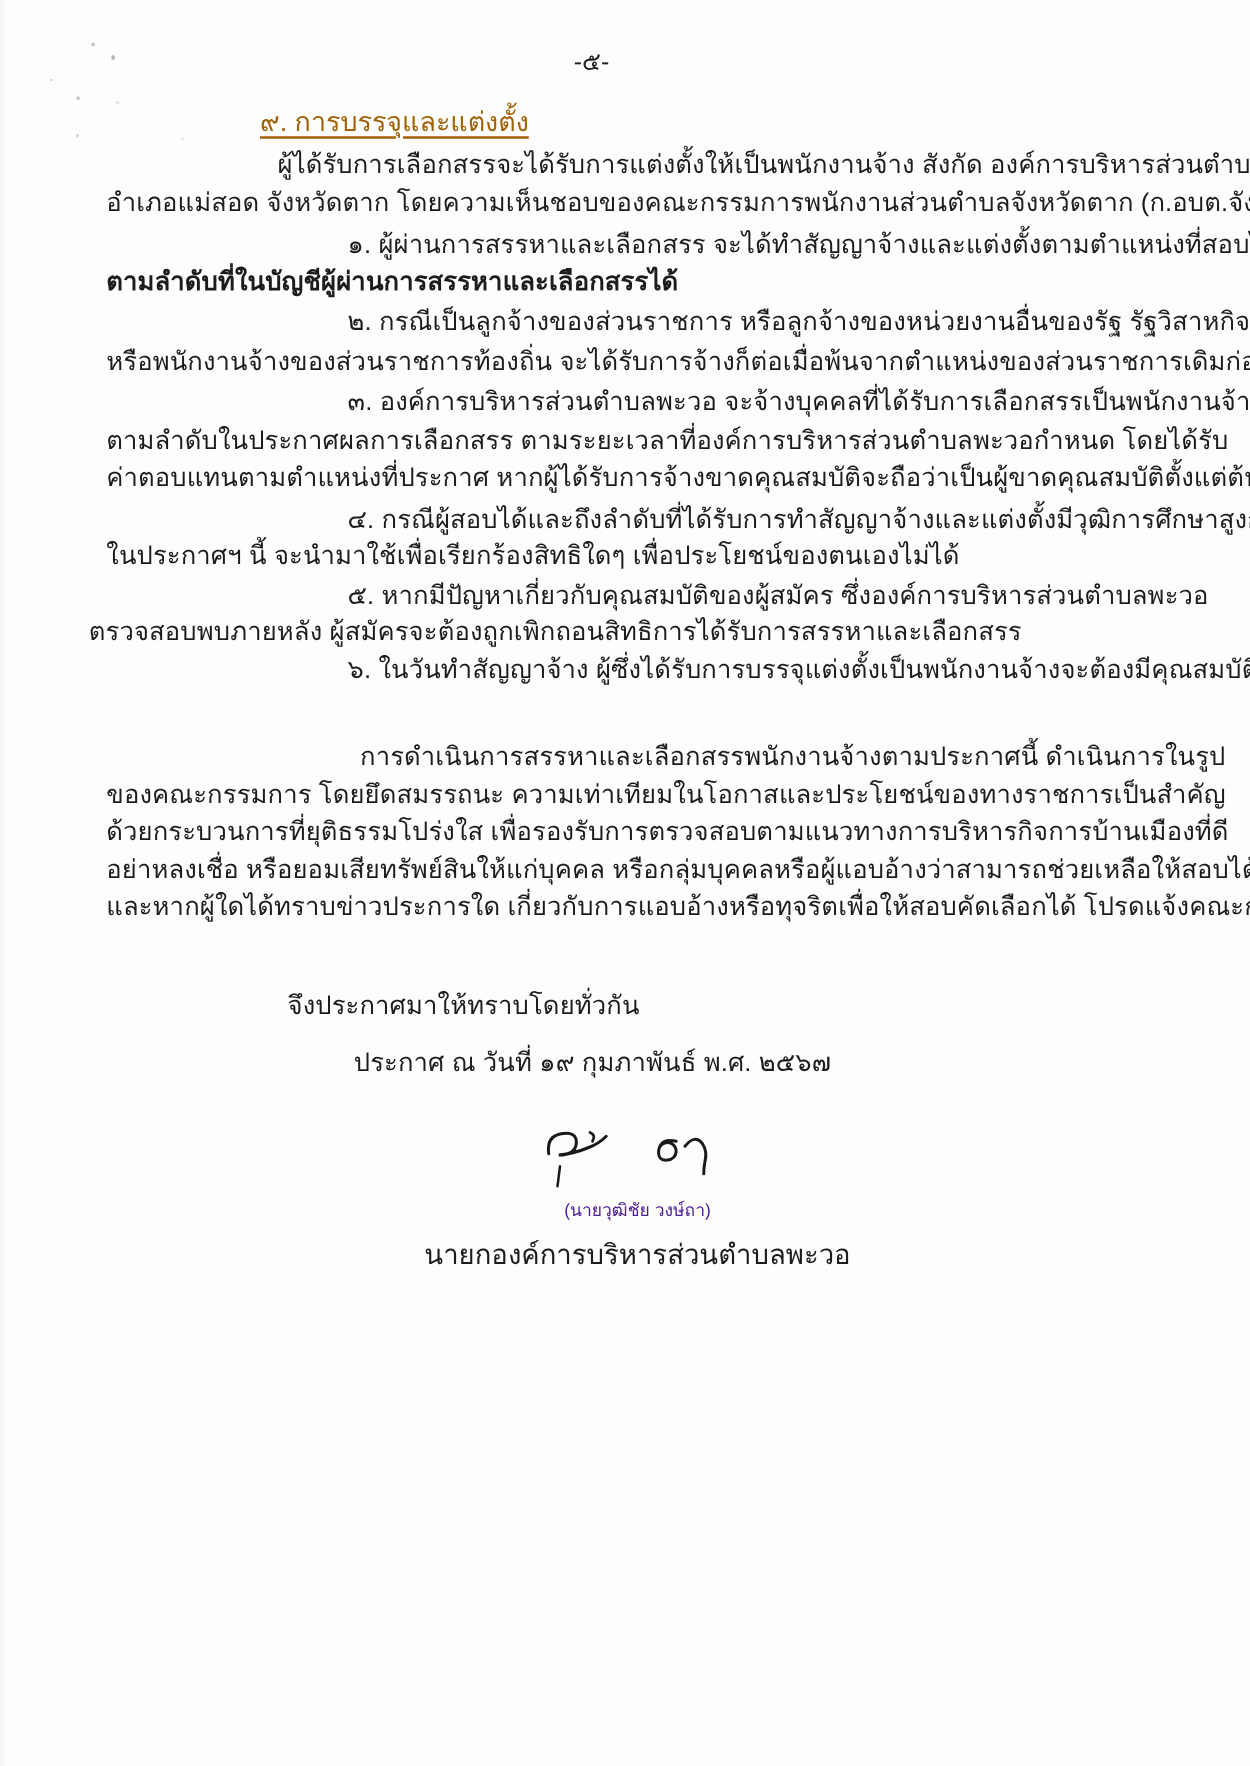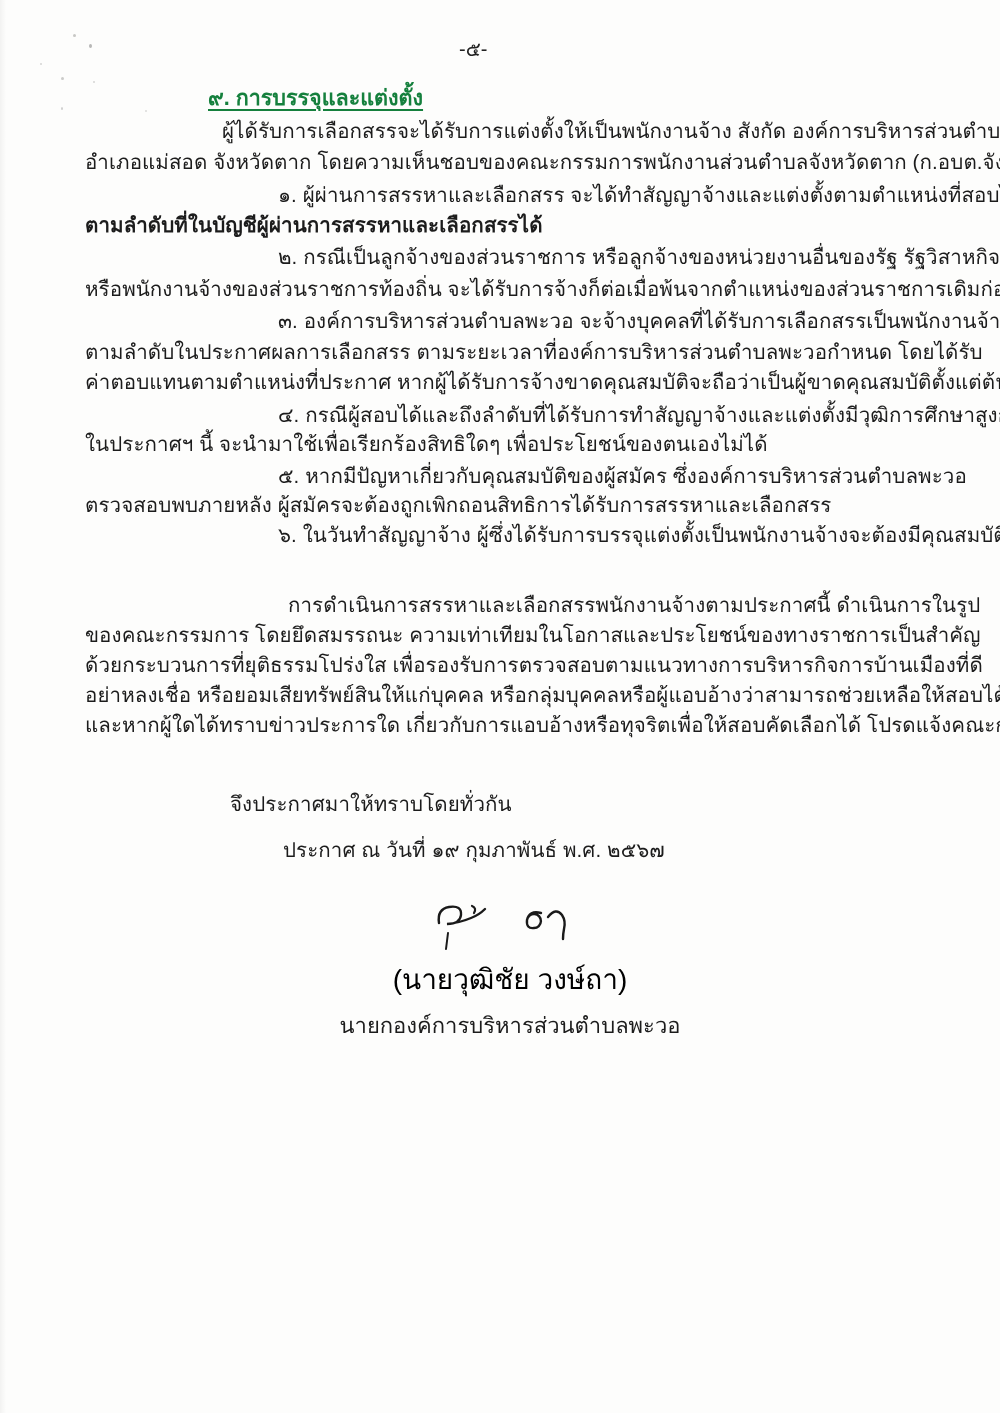--- a/index.html
+++ b/index.html
@@ -26,58 +26,58 @@
   .pagenum{
     position:absolute;
     left:459px;top:33px;
     font-size:20px;
     color:#222;
   }
   .heading{
     position:absolute;
     left:208px;top:80px;
     font-size:21.5px;
-    font-weight:bold;
+    font-weight:normal;
     text-decoration:underline;
     text-underline-offset:4px;
-    color:#15803d;
+    color:#a16207;
     white-space:nowrap;
   }
   
   .l0{left:222px;top:114px;}
   .l1{left:85px;top:145px;}
   .l2{left:278px;top:178px;}
   .l3{left:85px;top:208px;font-weight:bold;}
   .l4{left:278px;top:240px;}
   .l5{left:85px;top:272px;}
   .l6{left:278px;top:304px;}
   .l7{left:85px;top:335px;}
   .l8{left:85px;top:365px;}
   .l9{left:278px;top:398px;}
   .l10{left:85px;top:427px;}
   .l11{left:278px;top:459px;}
-  .l12{left:85px;top:488px;}
+  .l12{left:71px;top:488px;}
   .l13{left:278px;top:518px;}
   .l14{left:85px;top:548px;}
   .l15{left:288px;top:588px;}
   .l16{left:85px;top:618px;}
   .l17{left:85px;top:648px;}
   .l18{left:85px;top:678px;}
   .l19{left:85px;top:708px;}
   .l20{left:85px;top:740px;}
   .l21{left:230px;top:787px;}
   .l22{left:283px;top:833px;}
   .sig-block{
     position:absolute;
     left:330px;top:893px;
     width:360px;
     text-align:center;
   }
   .sig-svg{display:block;margin:0 auto;height:62px;width:190px;}
-  .sig-name{font-size:28px;color:#000000;margin-top:2px;}
+  .sig-name{font-size:14px;color:#4c1d95;margin-top:2px;}
   .sig-title{font-size:22px;color:#1c1c1c;margin-top:7px;}
   
   .speck{position:absolute;border-radius:50%;background:#9a9a98;}
   .s1{left:73px;top:34px;width:3px;height:3px;opacity:.55;}
   .s2{left:89px;top:44px;width:3px;height:4px;opacity:.7;}
   .s3{left:40px;top:63px;width:2px;height:2px;opacity:.4;}
   .s4{left:61px;top:77px;width:3px;height:3px;opacity:.5;}
   .s5{left:93px;top:81px;width:2px;height:2px;opacity:.4;}
   .s6{left:61px;top:107px;width:2px;height:3px;opacity:.45;}
   .s7{left:145px;top:110px;width:2px;height:2px;opacity:.35;}

